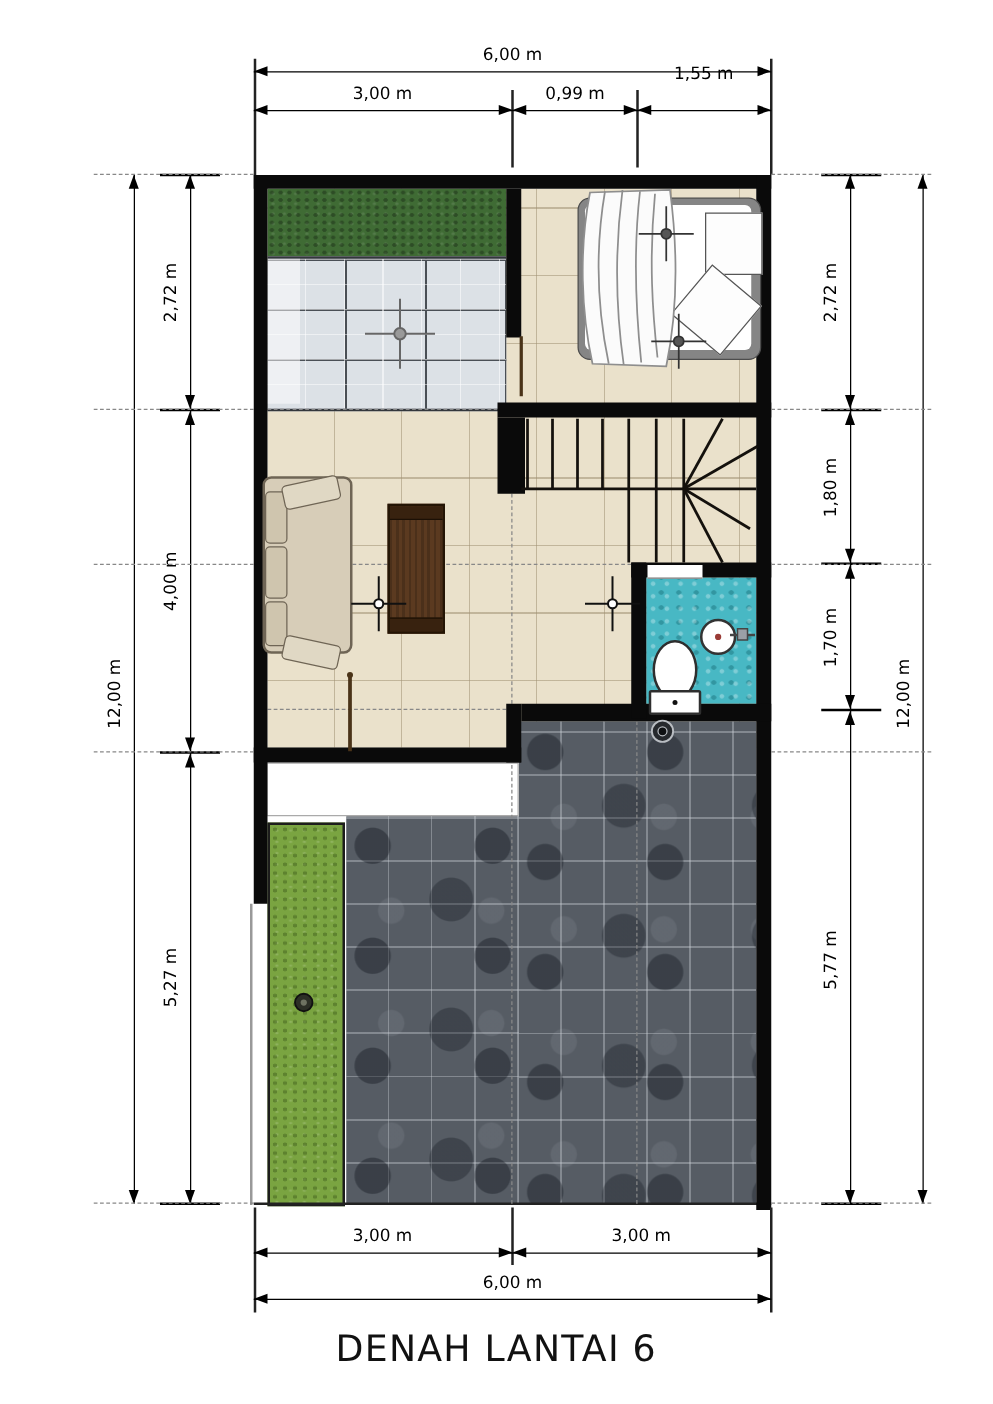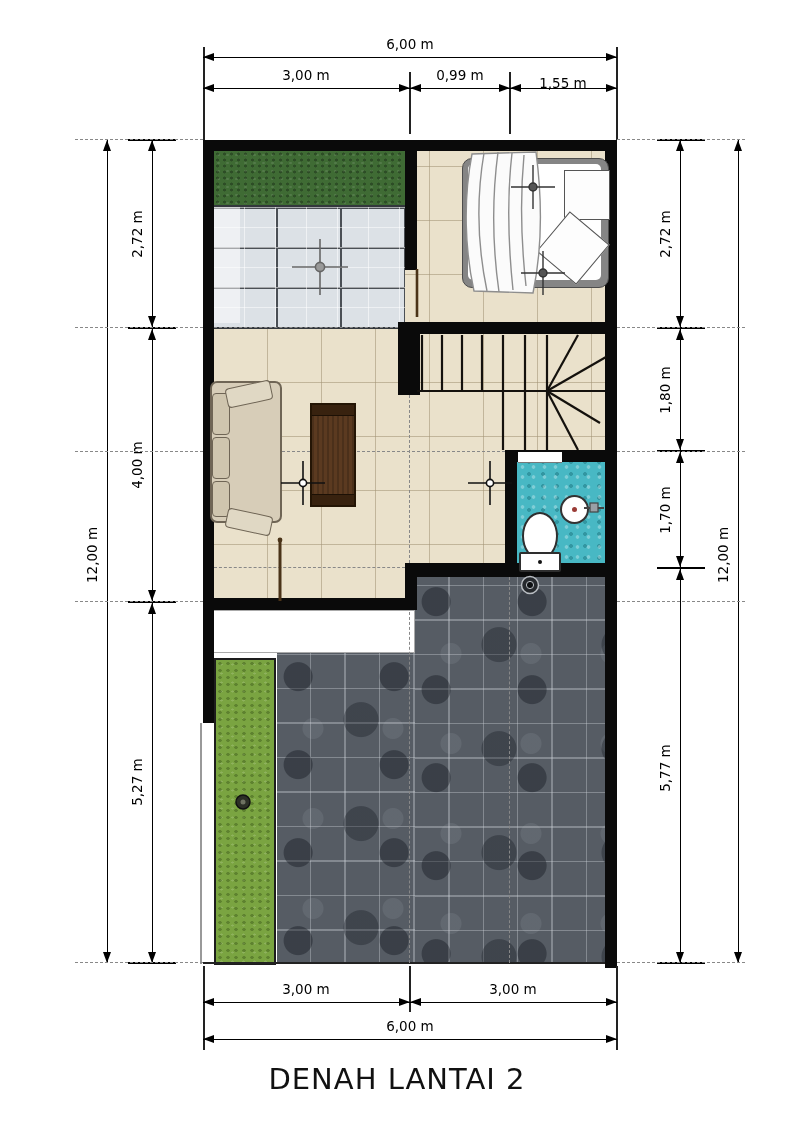--- a/index.html
+++ b/index.html
@@ -218,21 +218,21 @@
   <div class="hlab" style="left:410px;top:36px;">6,00 m</div>
   <div class="dl" style="left:203px;top:88px;width:414px;height:1.4px;"></div>
   <div class="ar lf" style="left:203px;top:84px;"></div>
     <div class="ar rt" style="left:399px;top:84px;"></div>
   <div class="ar lf" style="left:410px;top:84px;"></div>
     <div class="ar rt" style="left:499px;top:84px;"></div>
   <div class="ar lf" style="left:510px;top:84px;"></div>
     <div class="ar rt" style="left:606px;top:84px;"></div>
   <div class="hlab" style="left:306px;top:67px;">3,00 m</div>
   <div class="hlab" style="left:460px;top:67px;">0,99 m</div>
-  <div class="hlab" style="left:563px;top:75px;">1,55 m</div>
+  <div class="hlab" style="left:563px;top:51px;">1,55 m</div>
 
   <div class="thin" style="left:203px;top:966px;width:1.5px;height:84px;"></div>
   <div class="thin" style="left:409px;top:966px;width:2px;height:46px;"></div>
   <div class="thin" style="left:616px;top:966px;width:1.5px;height:84px;"></div>
   <div class="dl" style="left:203px;top:1002px;width:414px;height:1.4px;"></div>
   <div class="ar lf" style="left:203px;top:998px;"></div>
     <div class="ar rt" style="left:399px;top:998px;"></div>
   <div class="ar lf" style="left:410px;top:998px;"></div>
     <div class="ar rt" style="left:606px;top:998px;"></div>
   <div class="hlab" style="left:306px;top:981px;">3,00 m</div>
@@ -288,14 +288,14 @@
   <div class="dash h" style="left:617px;top:139px;width:128px;"></div>
   <div class="dash h" style="left:75px;top:326.5px;width:128px;"></div>
   <div class="dash h" style="left:617px;top:326.5px;width:128px;"></div>
   <div class="dash h" style="left:75px;top:450.5px;width:128px;"></div>
   <div class="dash h" style="left:617px;top:450.5px;width:128px;"></div>
   <div class="dash h" style="left:75px;top:600.5px;width:128px;"></div>
   <div class="dash h" style="left:617px;top:600.5px;width:128px;"></div>
   <div class="dash h" style="left:75px;top:961.5px;width:128px;"></div>
   <div class="dash h" style="left:617px;top:961.5px;width:128px;"></div>
 
-  <div class="title">DENAH LANTAI 2</div>
+  <div class="title">DENAH LANTAI 6</div>
 </div>
 
 </body></html>

